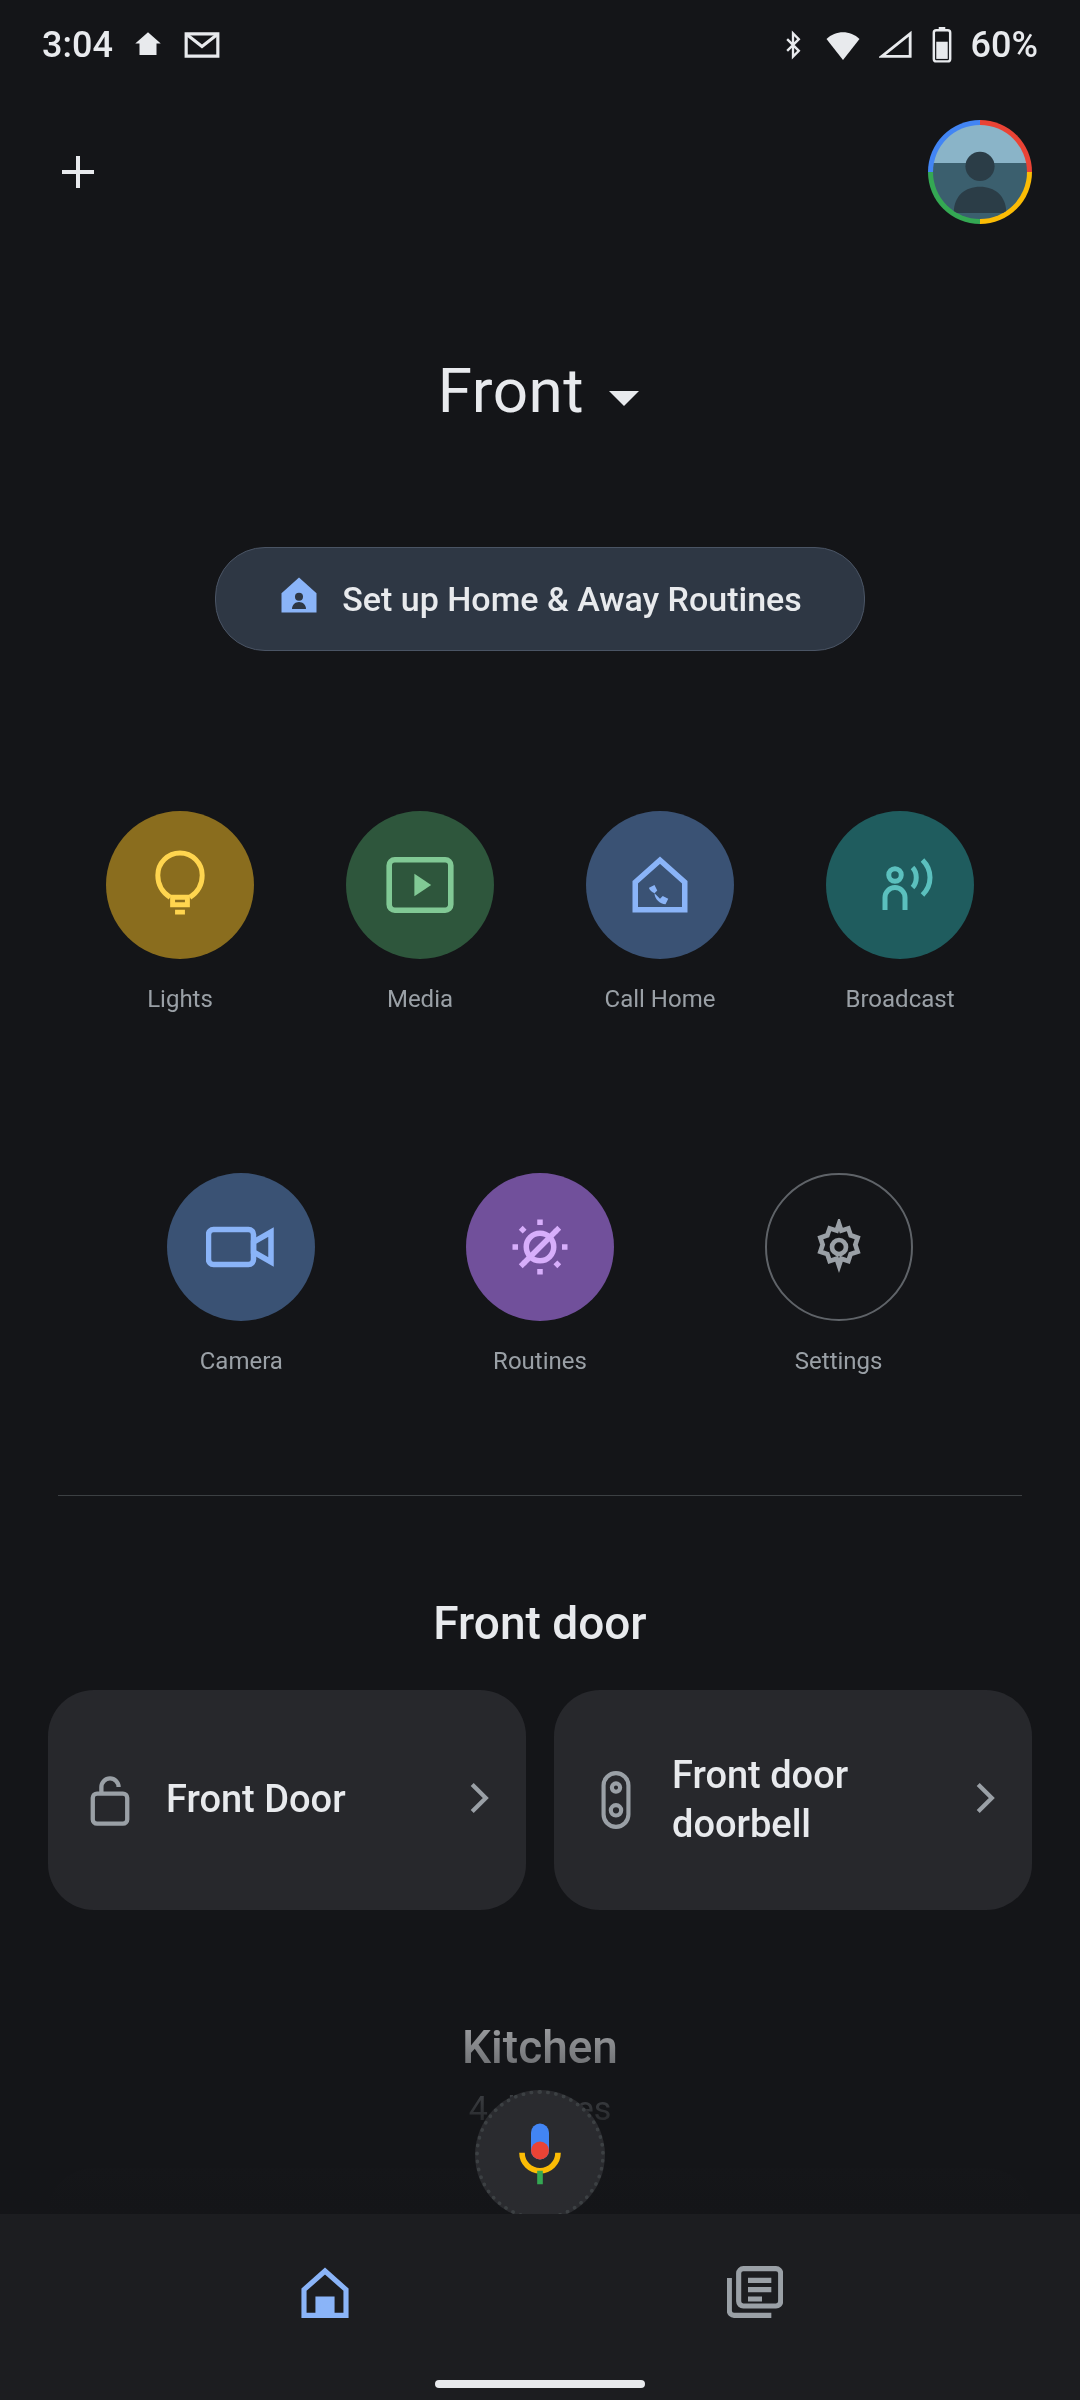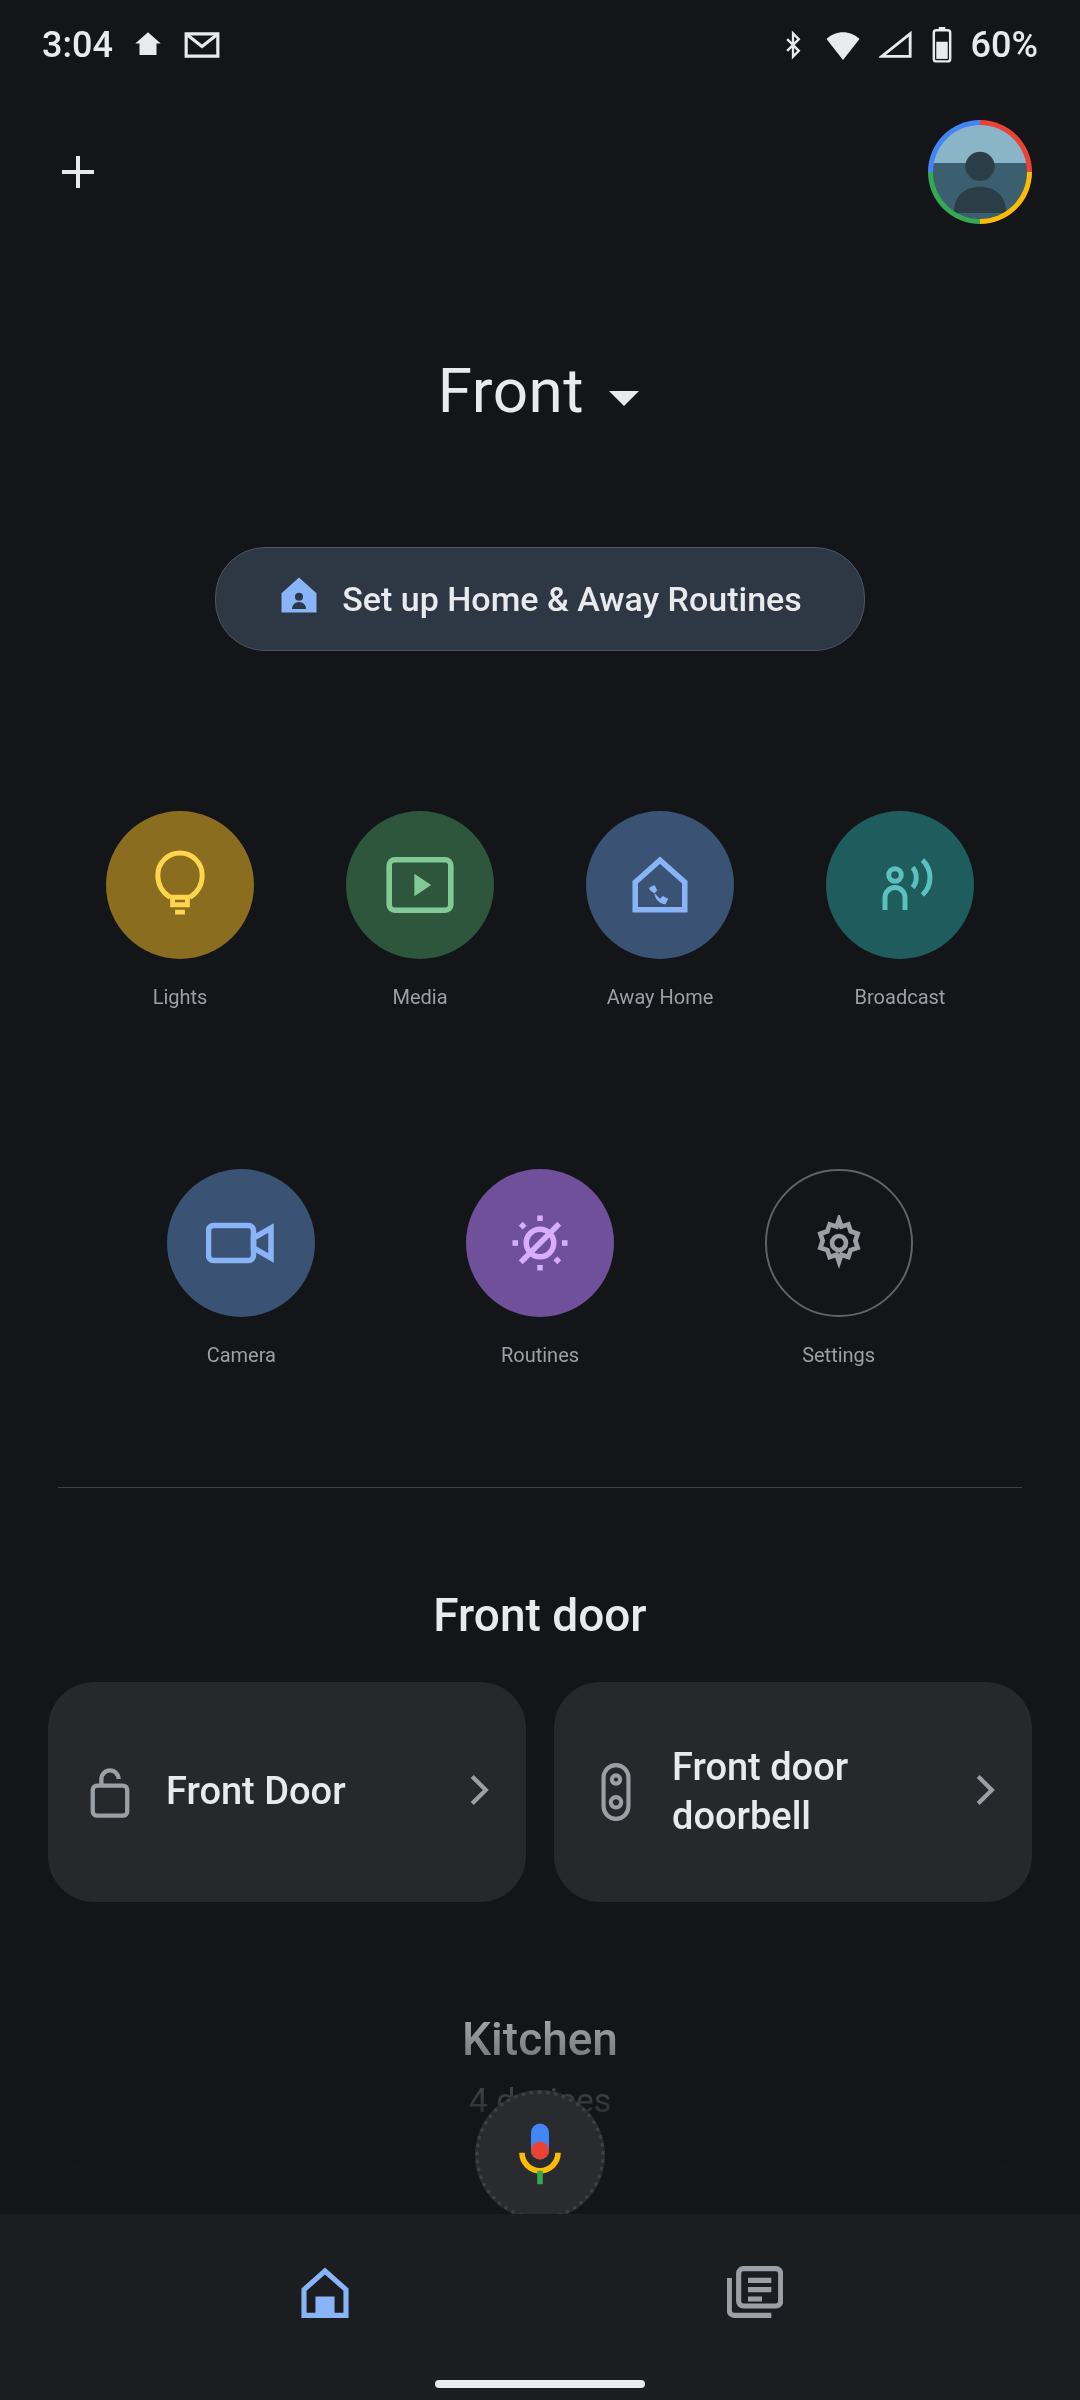--- a/index.html
+++ b/index.html
@@ -89,21 +89,21 @@
     padding: 0 60px;
     text-align: center;
   }
   .qa {
     display: flex; flex-direction: column; align-items: center; gap: 26px;
   }
   .qa-circle {
     width: 148px; height: 148px; border-radius: 50%;
     display: flex; align-items: center; justify-content: center;
   }
-  .qa-label { font-size: 20px; color: #9aa0a6; }
+  .qa-label { font-size: 24px; color: #9aa0a6; }
   .c-yellow { background: #8a6d1e; }
   .c-green  { background: #2e563c; }
   .c-blue   { background: #3a5274; }
   .c-teal   { background: #1f5c5e; }
   .c-blue2  { background: #3a5274; }
   .c-purple { background: #71509b; }
   .c-outline{ background: transparent; border: 2px solid #5f6368; }
 
   .qa-row2 { padding: 0 92px; grid-template-columns: repeat(3,1fr); }
 
@@ -264,21 +264,21 @@
     </div>
     <div class="qa-label">Media</div>
   </div>
   <div class="qa">
     <div class="qa-circle c-blue">
       <svg width="66" height="66" viewBox="0 0 24 24" fill="none" stroke="#8ab4f8" stroke-width="2">
           <path d="M3 11l9-8 9 8v10H3z"></path>
           <path d="M10 15c0 2 2 4 4 4l1-2-2-1-1 1-2-2 1-1-1-2-2 1c0 0 0 1 2 2z" fill="#8ab4f8" stroke="none"></path>
         </svg>
     </div>
-    <div class="qa-label">Away Home</div>
+    <div class="qa-label">Call Home</div>
   </div>
   <div class="qa">
     <div class="qa-circle c-teal">
       <svg width="70" height="58" viewBox="0 0 28 22" fill="none" stroke="#5bc0be" stroke-width="2">
           <circle cx="12" cy="7" r="2.5"></circle>
           <path d="M8 21v-5a4 4 0 018 0v5"></path>
           <path d="M19 4c2 2 2 6 0 8M23 1c4 4 4 10 0 14"></path>
         </svg>
     </div>
     <div class="qa-label">Broadcast</div>

